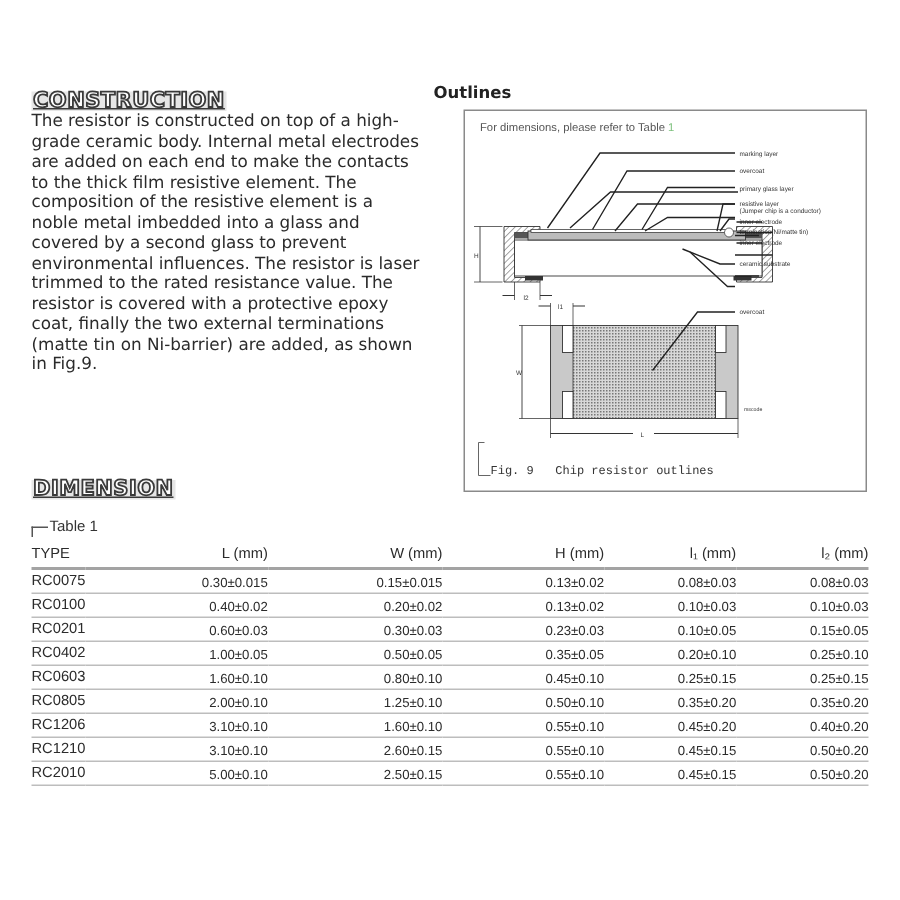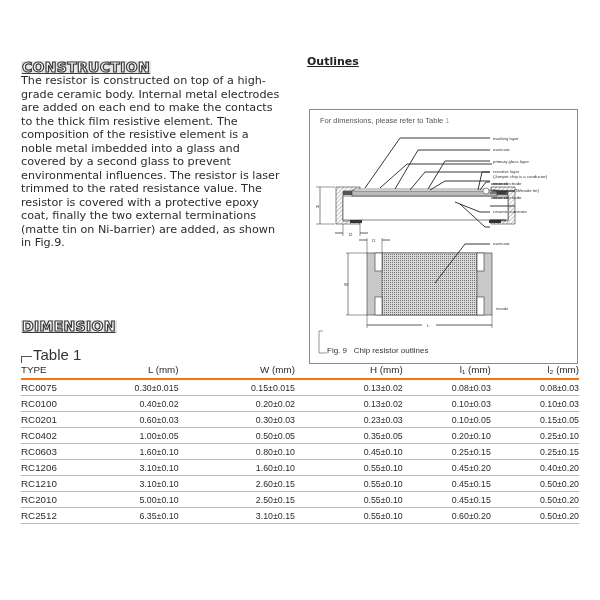--- a/index.html
+++ b/index.html
@@ -7,34 +7,34 @@
   .heading-outline {
     position:absolute; font-family:"DejaVu Sans", sans-serif; font-weight:bold; font-size:14px; letter-spacing:0.3px;
     color:#ffffff; -webkit-text-stroke:1.2px #3a3a3a; text-decoration:underline; text-decoration-color:#3a3a3a;
     background:#e6e6e6; padding:0 1px; line-height:13px;
   }
   #construction-heading { left:21px; top:61px; }
   #construction-body {
     position:absolute; left:21px; top:74px; width:260px; font-size:11.2px; line-height:13.5px; color:#2b2b2b;
     font-family:"DejaVu Sans", sans-serif;
   }
-  #outlines-title { position:absolute; left:307px; top:55px; font-weight:bold; font-size:11px; color:#222; font-family:"DejaVu Sans", sans-serif;text-decoration:underline; }
+  #outlines-title { position:absolute; left:289px; top:55px; font-weight:bold; font-size:11px; color:#222; font-family:"DejaVu Sans", sans-serif; }
   #outline-box {
-    position:absolute; left:309px; top:73px; width:269px; height:255px; border:1.5px solid #8a8a8a; box-sizing:border-box;margin-top:36px;
+    position:absolute; left:309px; top:73px; width:269px; height:255px; border:1.5px solid #8a8a8a; box-sizing:border-box;
   }
   #outline-note { position:absolute; left:10px; top:6px; font-size:7.5px; color:#555; font-family:"Liberation Sans", sans-serif; }
   #outline-note .tref { color:#7cc07c; }
   #diagram { position:absolute; left:0; top:0; }
   .diag-label { font-family:"Liberation Sans", sans-serif; font-size:4.3px; fill:#333; }
-  #fig-caption { position:absolute; left:17px; top:236px; font-size:8px; color:#333; font-family:Liberation Sans, sans-serif; white-space:pre; }
+  #fig-caption { position:absolute; left:17px; top:236px; font-size:8px; color:#333; font-family:Liberation Mono, monospace; white-space:pre; }
   #dimension-heading { left:21px; top:320px; }
-  #table-caption { position:absolute; left:21px; top:346px; font-size:15px; color:#333; font-family:"Liberation Sans", sans-serif; }
+  #table-caption { position:absolute; left:21px; top:346px; font-size:10px; color:#333; font-family:"Liberation Sans", sans-serif; }
   #table-caption .bracket { display:inline-block; width:10px; height:6px; border-top:1px solid #555; border-left:1px solid #555; margin-right:1px; vertical-align:middle; position:relative; top:3px; }
   #dim-table { position:absolute; left:21px; top:361px; width:558px; border-collapse:collapse; font-family:"Liberation Sans", sans-serif; font-size:8.8px; color:#2b2b2b; }
-  #dim-table th { font-weight:normal; font-size:9.8px; text-align:right; padding:0; height:17px; border-bottom:2px solid #f97316; }
+  #dim-table th { font-weight:normal; font-size:9.8px; text-align:right; padding:0; height:17px; border-bottom:2px solid #a3a3a3; }
   #dim-table th:first-child { text-align:left; }
   #dim-table td { text-align:right; padding:0; height:15px; border-bottom:1px solid #bdbdbd; }
   #dim-table td:first-child { text-align:left; font-size:9.8px; }
   #dim-table .c1 { width:134px; }
   #dim-table .c2 { width:128px; }
   #dim-table .c3 { width:97px;padding-left:21px; }
   #dim-table .c4 { width:96px; }
   #dim-table .c5 { width:96px; }
 </style>
 </head>
@@ -208,20 +208,28 @@
       </tr>
     <tr>
         <td>RC0603</td>
         <td>1.60±0.10</td>
         <td>0.80±0.10</td>
         <td>0.45±0.10</td>
         <td>0.25±0.15</td>
         <td>0.25±0.15</td>
       </tr>
     <tr>
+        <td>RC0805</td>
+        <td>2.00±0.10</td>
+        <td>1.25±0.10</td>
+        <td>0.50±0.10</td>
+        <td>0.35±0.20</td>
+        <td>0.35±0.20</td>
+      </tr>
+    <tr>
         <td>RC1206</td>
         <td>3.10±0.10</td>
         <td>1.60±0.10</td>
         <td>0.55±0.10</td>
         <td>0.45±0.20</td>
         <td>0.40±0.20</td>
       </tr>
     <tr>
         <td>RC1210</td>
         <td>3.10±0.10</td>
@@ -231,22 +239,14 @@
         <td>0.50±0.20</td>
       </tr>
     <tr>
         <td>RC2010</td>
         <td>5.00±0.10</td>
         <td>2.50±0.15</td>
         <td>0.55±0.10</td>
         <td>0.45±0.15</td>
         <td>0.50±0.20</td>
       </tr>
-    <tr>
-        <td>RC2512</td>
-        <td>6.35±0.10</td>
-        <td>3.10±0.15</td>
-        <td>0.55±0.10</td>
-        <td>0.60±0.20</td>
-        <td>0.50±0.20</td>
-      </tr>
   </tbody>
 </table>
 
 </body></html>

